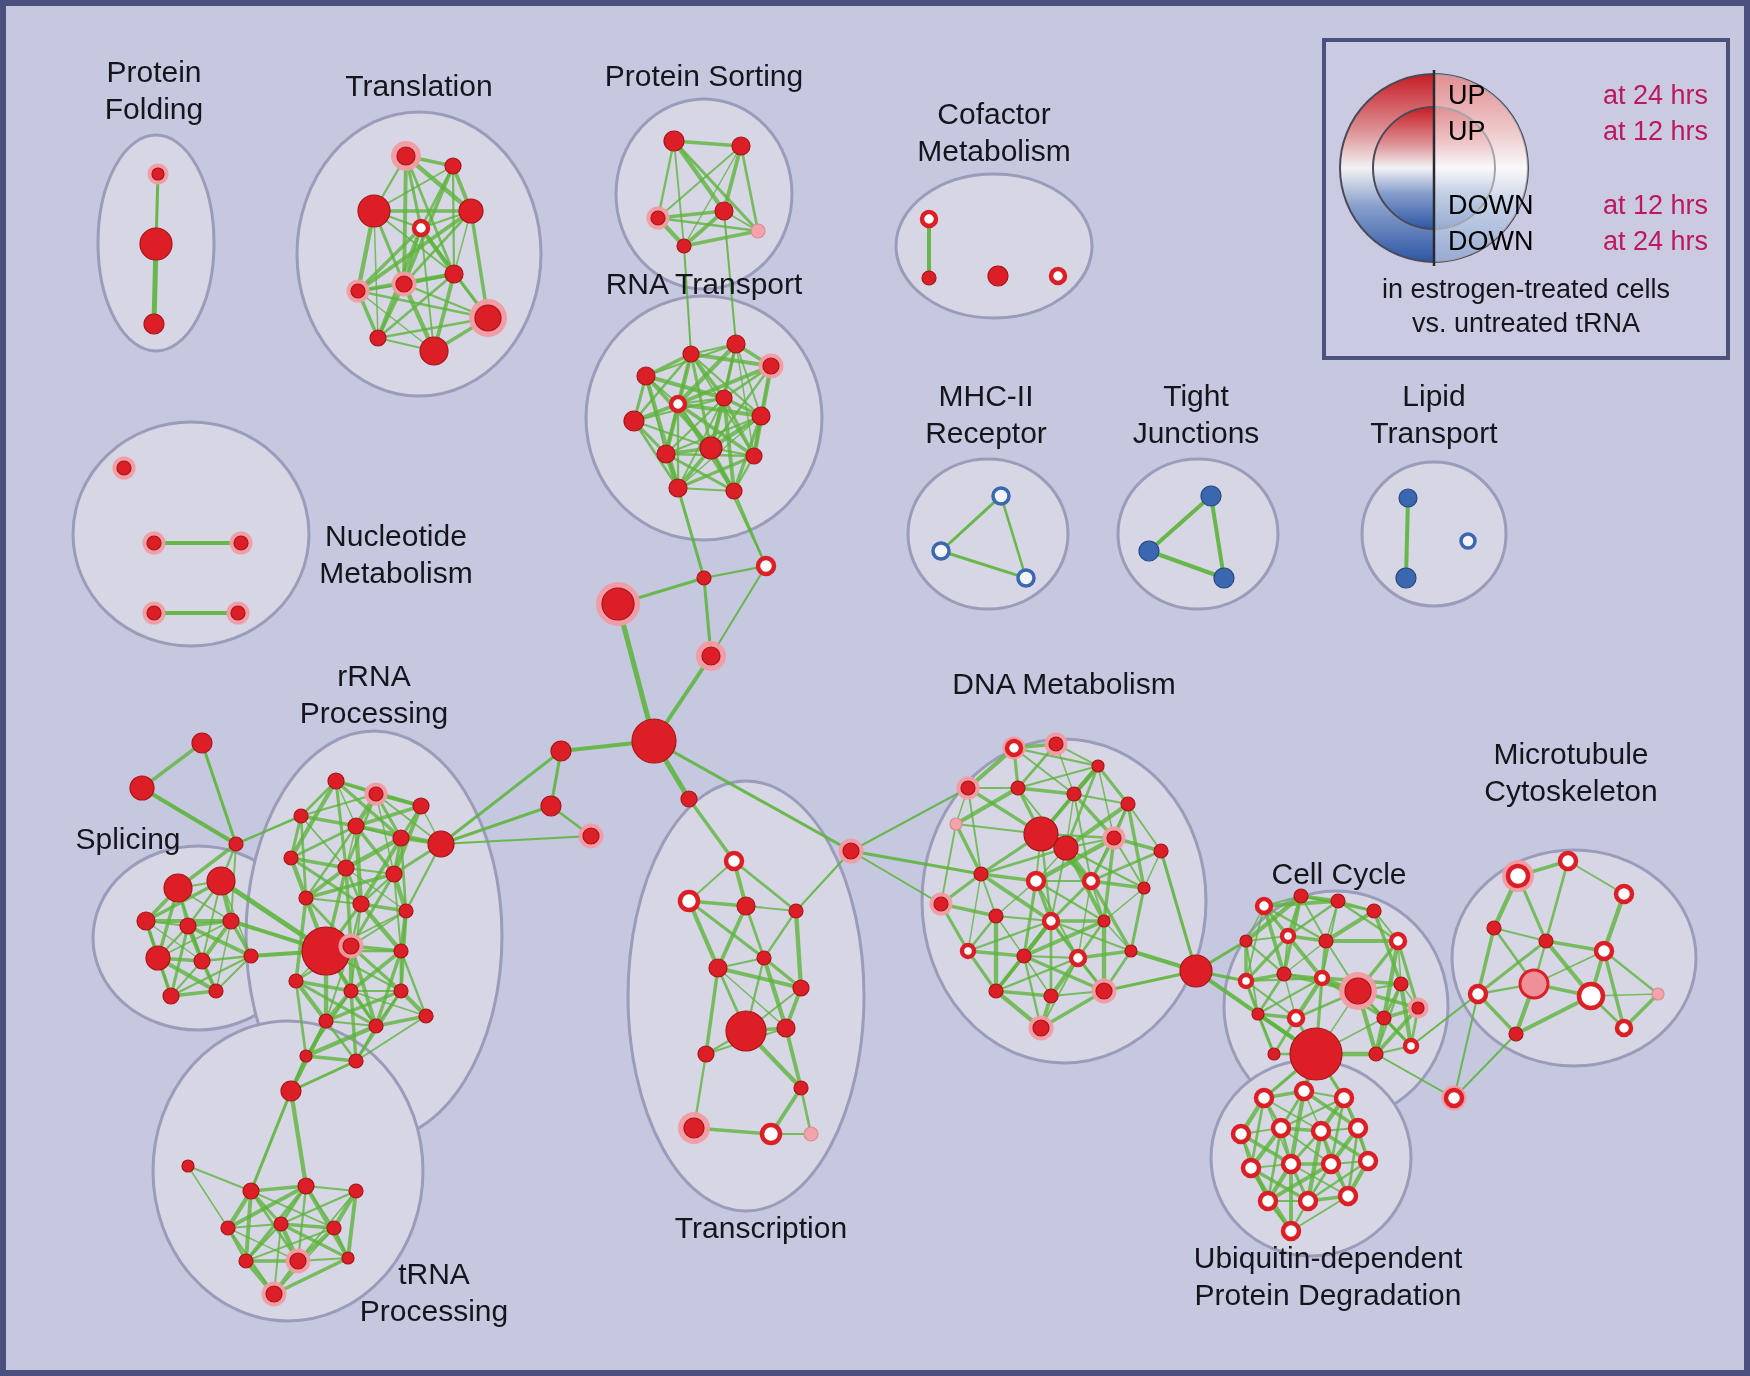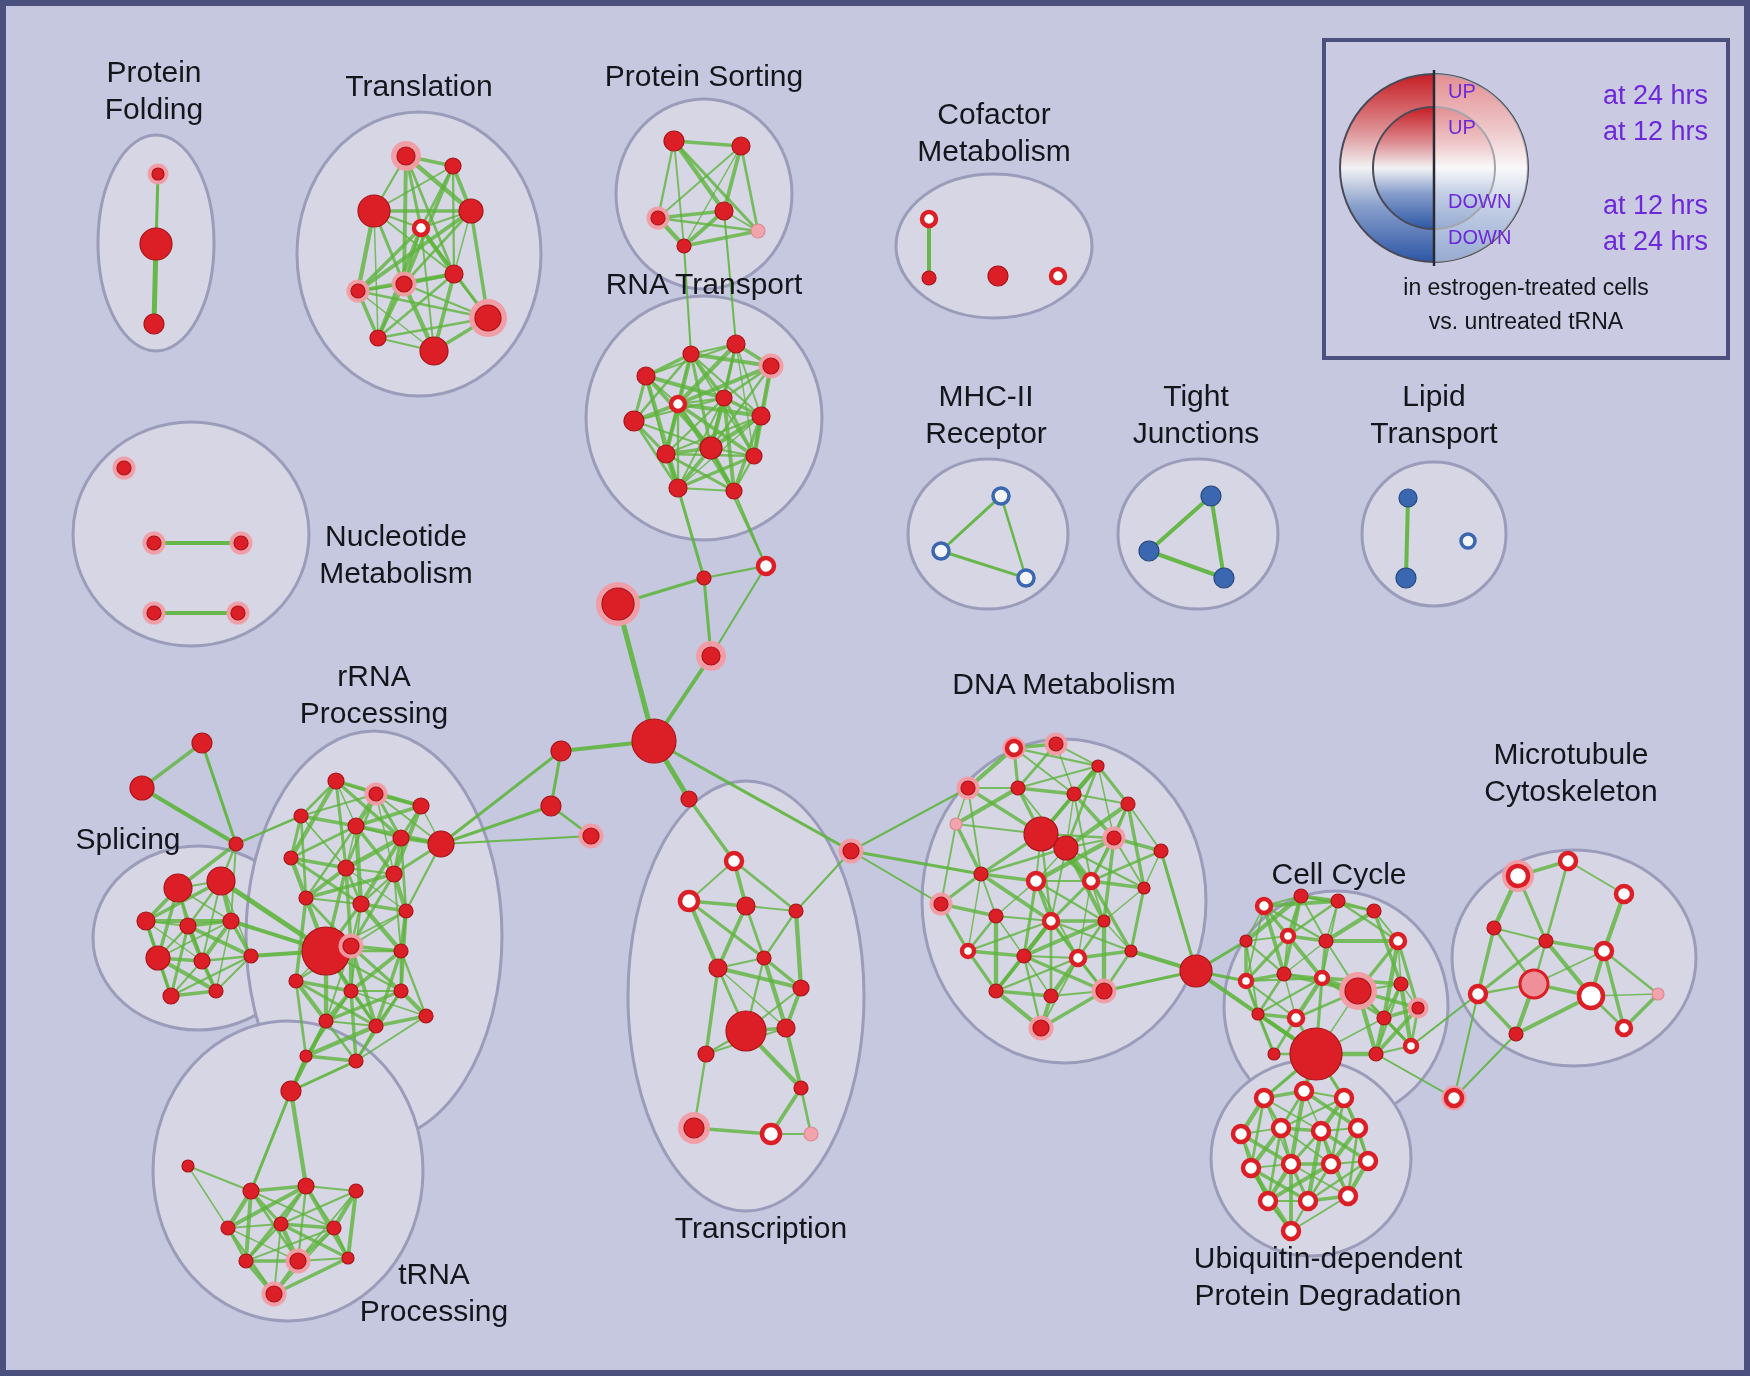--- a/index.html
+++ b/index.html
@@ -1,23 +1,23 @@
 <!DOCTYPE html>
 <html><head>
 <meta charset="utf-8">
 <style>
   html,body{margin:0;padding:0;background:#ffffff;font-family:"Liberation Sans",sans-serif;}
   .figure{position:relative;width:1750px;height:1376px;box-sizing:border-box;
           border:6px solid #4b507e;background:#c6c8e0;overflow:hidden;}
   svg text{font-family:"Liberation Sans",sans-serif;}
   .legend{position:absolute;left:1316px;top:32px;width:408px;height:322px;
           box-sizing:border-box;border:4px solid #4b507e;background:rgba(255,255,255,0.07);}
-  .legend .dir{position:absolute;left:122px;font-size:20px;color:#6d28d9;white-space:nowrap;}
-  .legend .time{position:absolute;right:18px;font-size:27px;color:#6d28d9;text-align:right;white-space:nowrap;}
-  .legend .foot{position:absolute;left:0;width:100%;text-align:center;font-size:23px;color:#15151c;}
+  .legend .dir{position:absolute;left:122px;font-size:27px;color:#000000;white-space:nowrap;}
+  .legend .time{position:absolute;right:18px;font-size:27px;color:#be185d;text-align:right;white-space:nowrap;}
+  .legend .foot{position:absolute;left:0;width:100%;text-align:center;font-size:27px;color:#15151c;}
   .glyph{position:absolute;left:4px;top:8px;}
 </style>
 </head>
 <body>
 
 <div class="figure">
 
   <svg id="net" width="1750" height="1376" viewBox="0 0 1750 1376">
       <g>
         <ellipse cx="150" cy="237" rx="58" ry="108" fill="#d6d6e4" stroke="#9a9cba" stroke-width="3"></ellipse>

